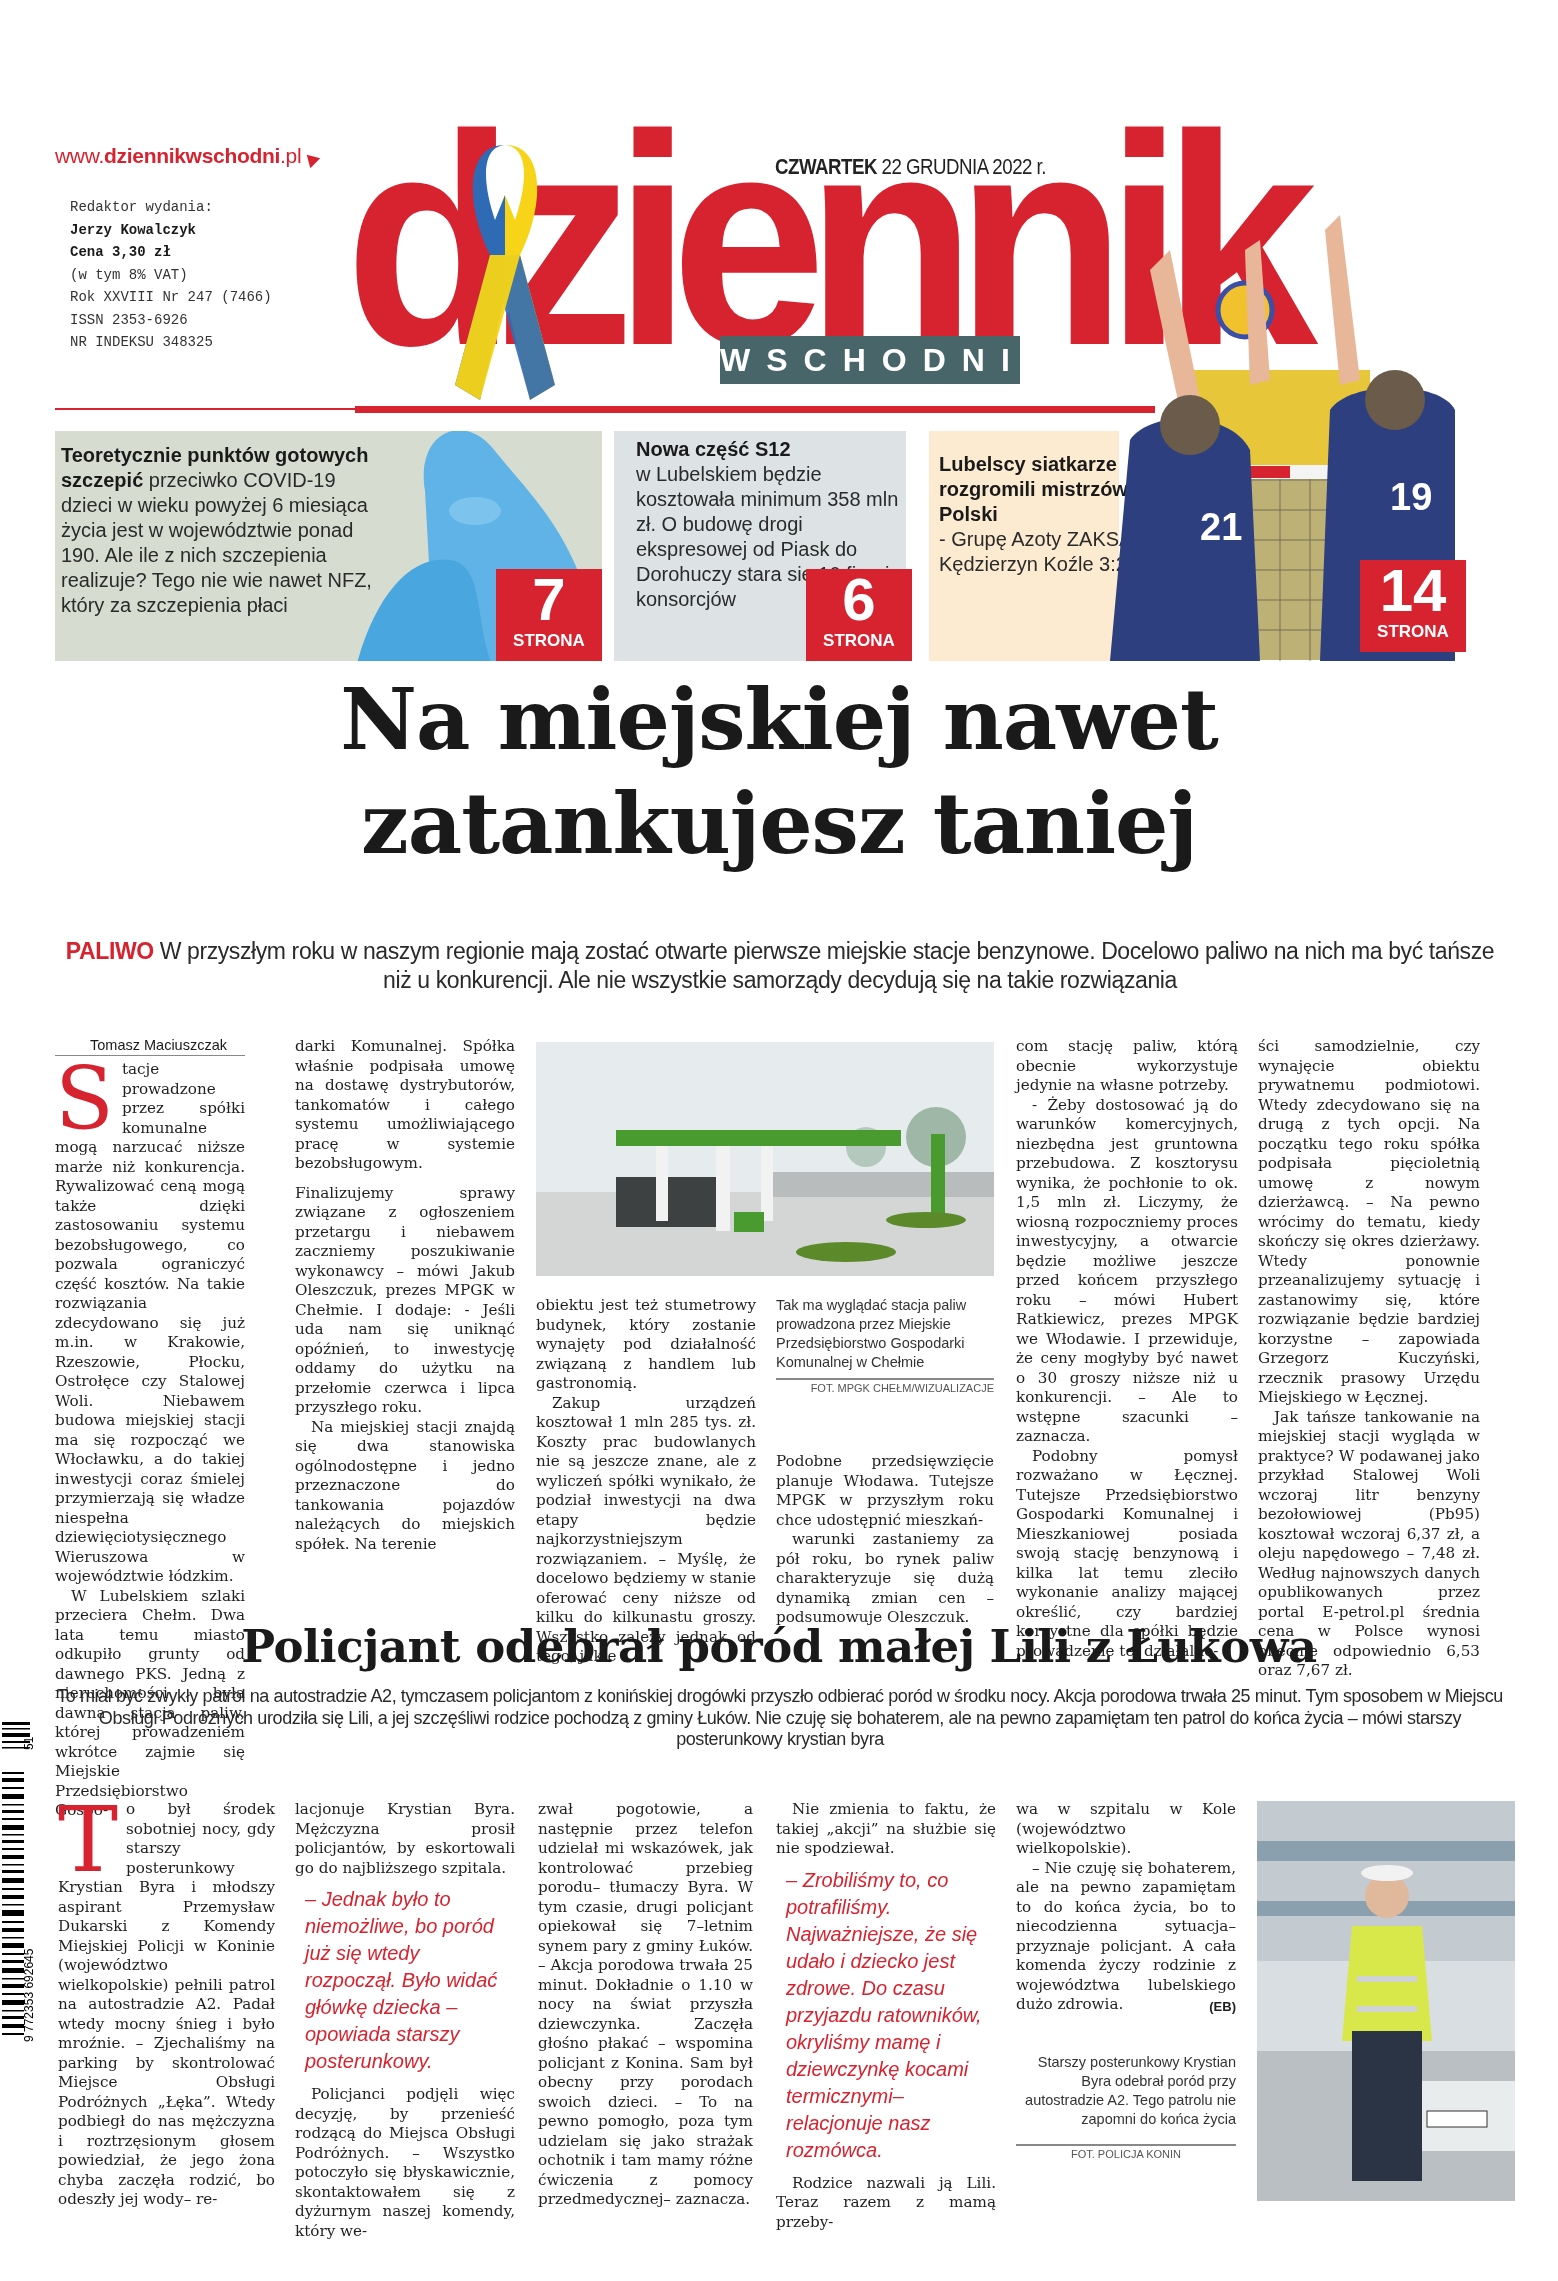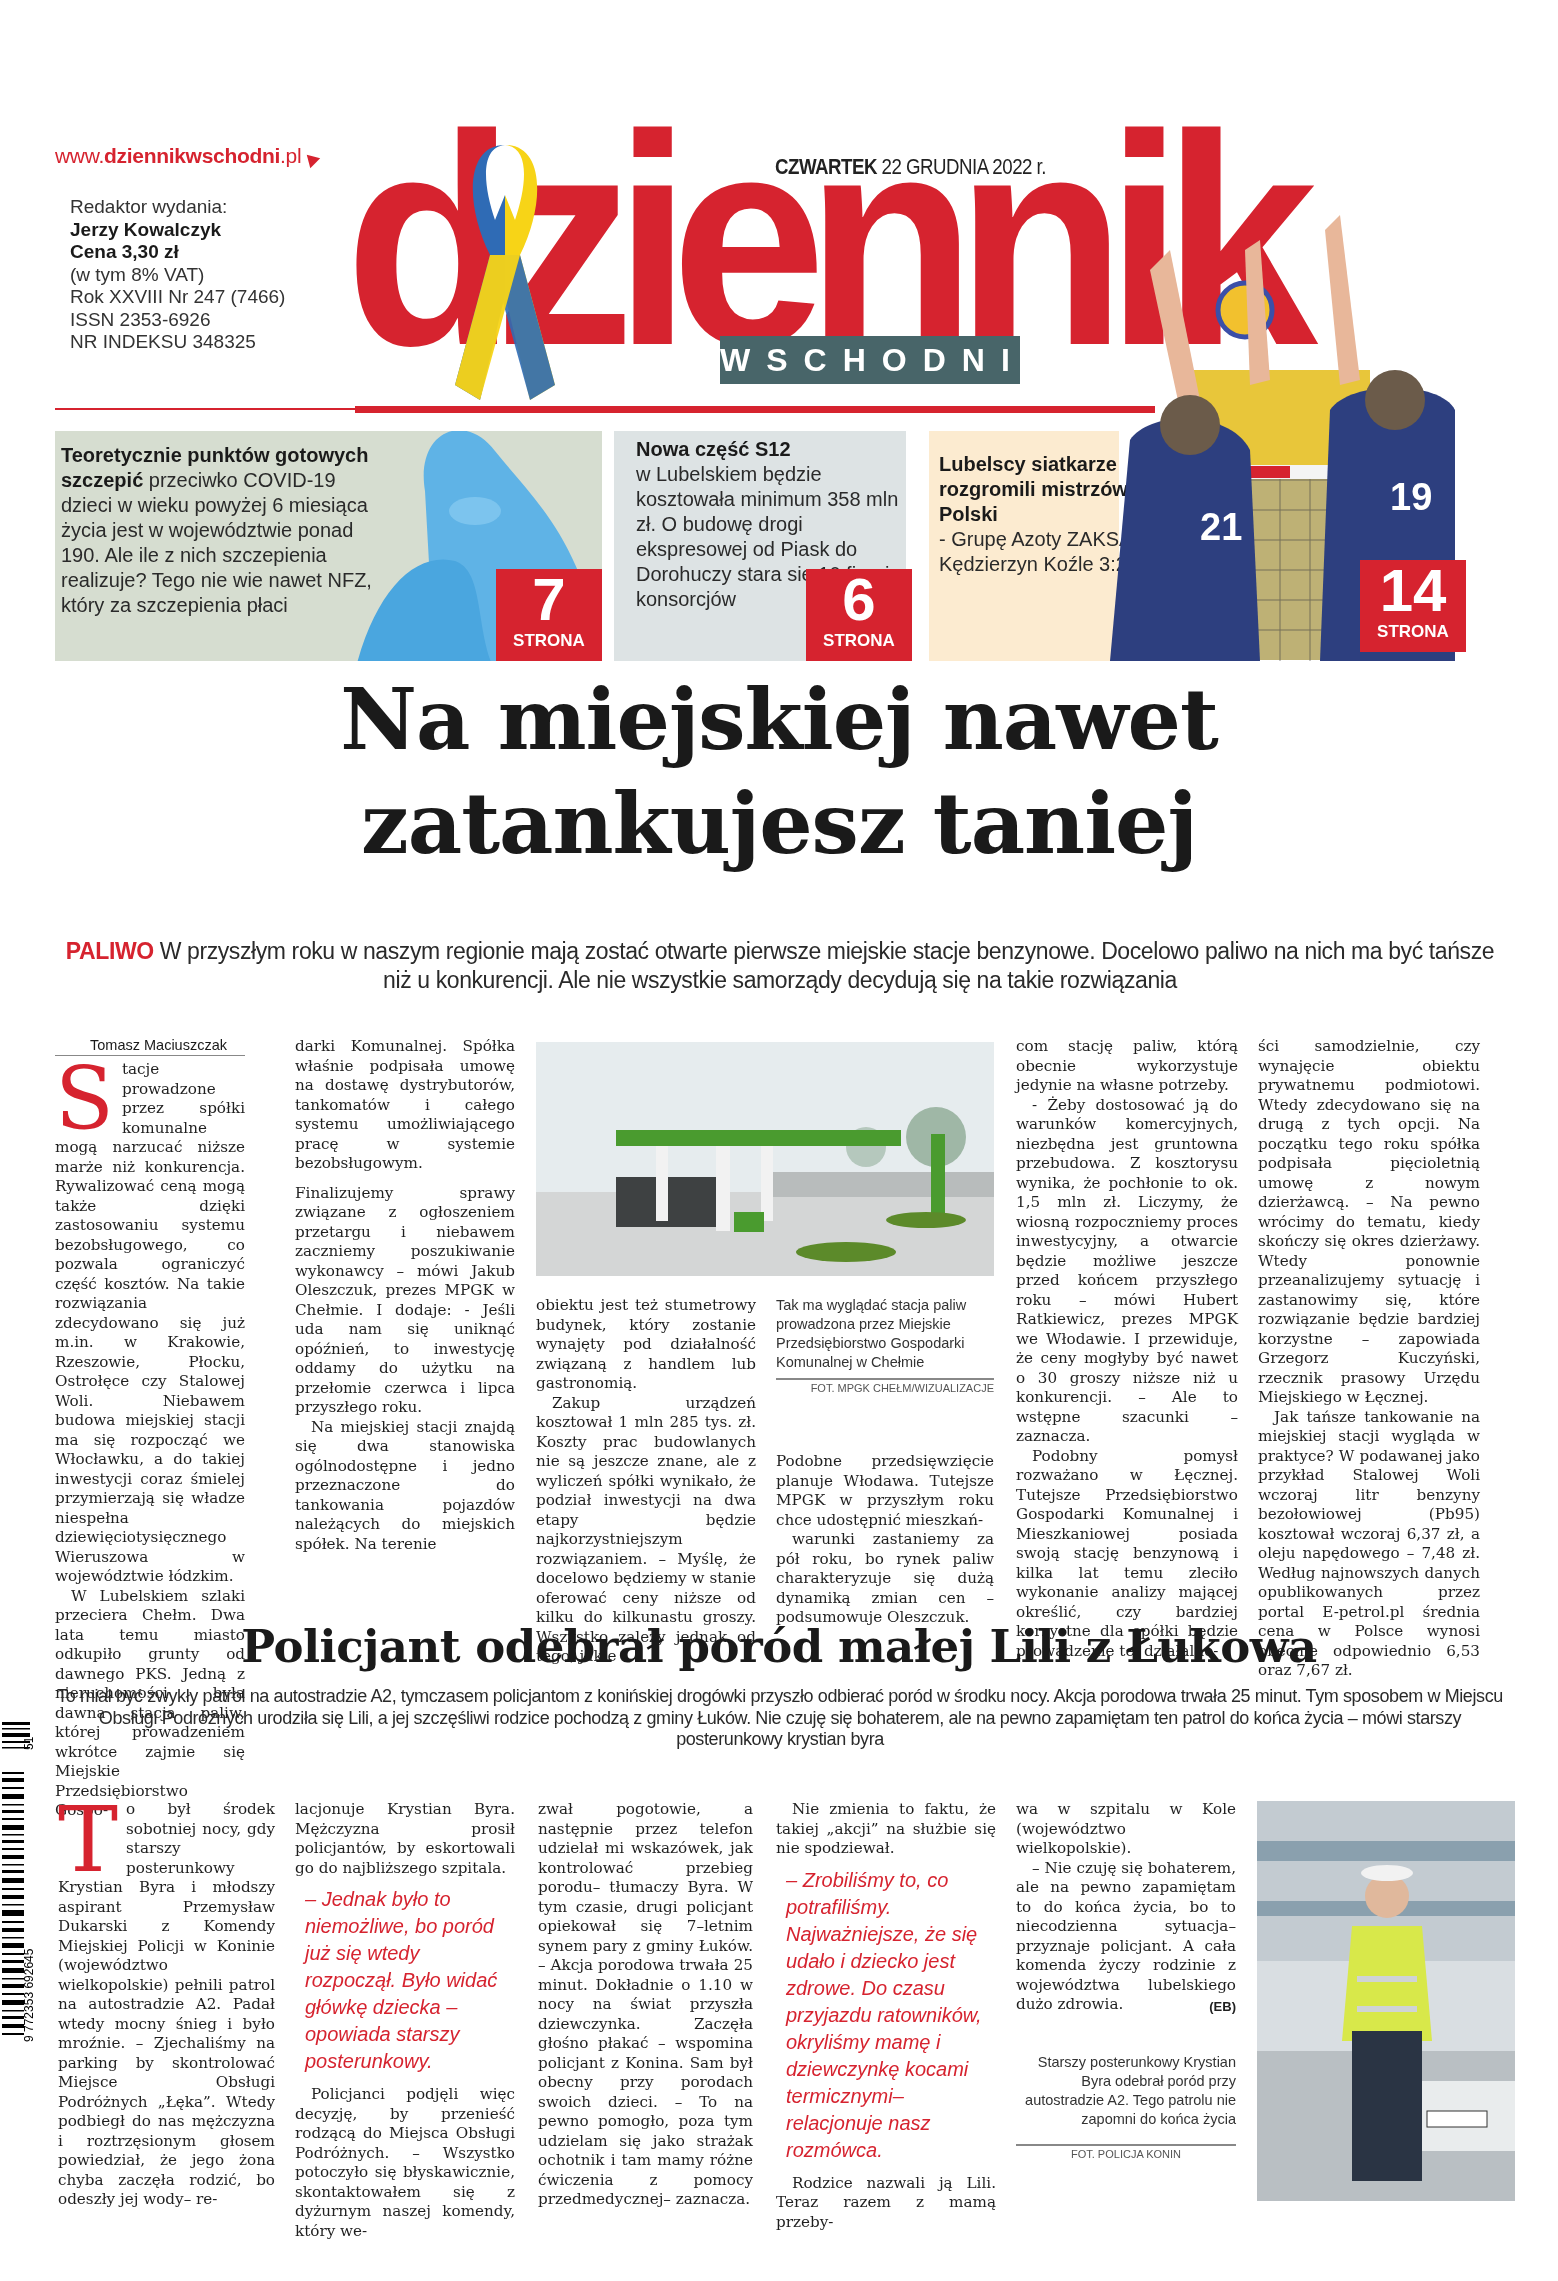--- a/index.html
+++ b/index.html
@@ -4,21 +4,21 @@
 <style>
   * { box-sizing: border-box; margin: 0; padding: 0; }
   html, body { width: 1558px; height: 2281px; background: #ffffff; overflow: hidden; }
   body { position: relative; font-family: "DejaVu Serif", serif; color: #1a1a1a; }
   .abs { position: absolute; }
 
   
   .site-url { left: 55px; top: 144px; font-size: 21px; color: #d6232f; font-family: "Liberation Sans", sans-serif; letter-spacing: -0.3px; }
   .site-url b { font-weight: bold; }
   .cursor-icon { display: inline-block; width: 0; height: 0; border-left: 7px solid transparent; border-right: 7px solid transparent; border-bottom: 12px solid #d6232f; transform: rotate(-45deg); margin-left: 3px; vertical-align: -2px; }
-  .imprint { left: 70px; top: 196px; font-size: 19px; line-height: 22.5px; color: #333; font-family: Liberation Sans, sans-serif; }
+  .imprint { left: 70px; top: 196px; font-size: 14px; line-height: 22.5px; color: #333; font-family: Liberation Mono, monospace; }
   .imprint .b { font-weight: bold; color: #1a1a1a; }
   .logo { left: 345px; top: 140px; width: 800px; height: 270px; }
   .logo-word { position: absolute; left: 0; top: -50px; font-family: "Liberation Sans", sans-serif; font-weight: bold; font-size: 300px; color: #d6232f; letter-spacing: -22px; line-height: 1; transform: scaleX(0.93); transform-origin: left; }
   .wschodni { position: absolute; left: 375px; top: 196px; width: 300px; height: 48px; background: #486569; color: #fff; font-family: "Liberation Sans", sans-serif; font-weight: bold; font-size: 32px; letter-spacing: 16px; text-align: center; line-height: 48px; }
   .ribbon { position: absolute; left: 100px; top: -15px; width: 120px; height: 300px; }
   .date { left: 775px; top: 154px; font-family: "Liberation Sans", sans-serif; font-size: 22px; color: #222; letter-spacing: -0.6px; transform: scaleX(0.85); transform-origin: left; }
   .date b { font-weight: bold; }
   .mast-rule-thin { left: 55px; top: 408px; width: 300px; height: 2px; background: #d6232f; }
   .mast-rule-thick { left: 355px; top: 406px; width: 800px; height: 7px; background: #d6232f; }
 

